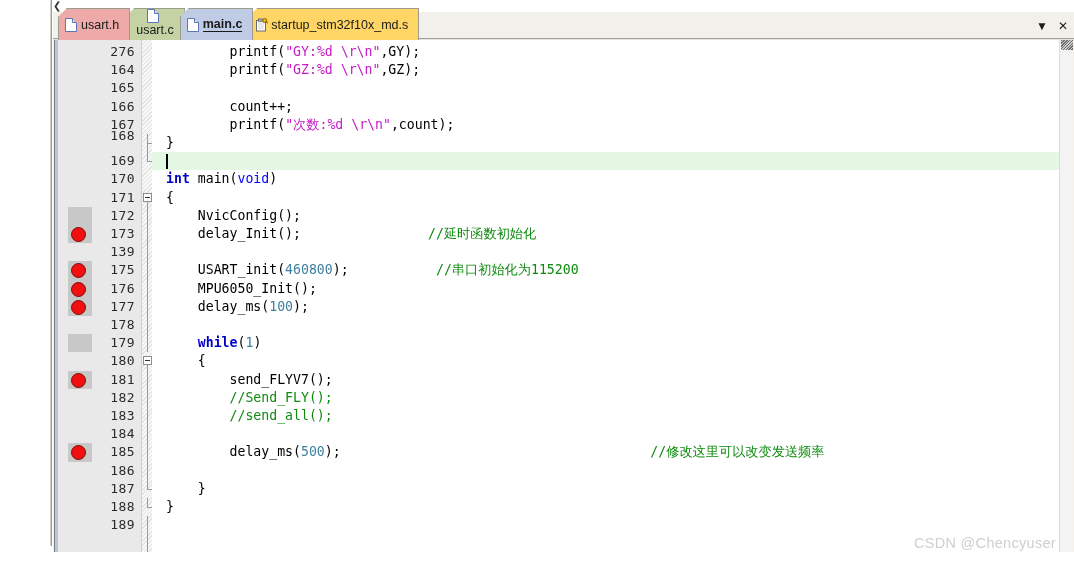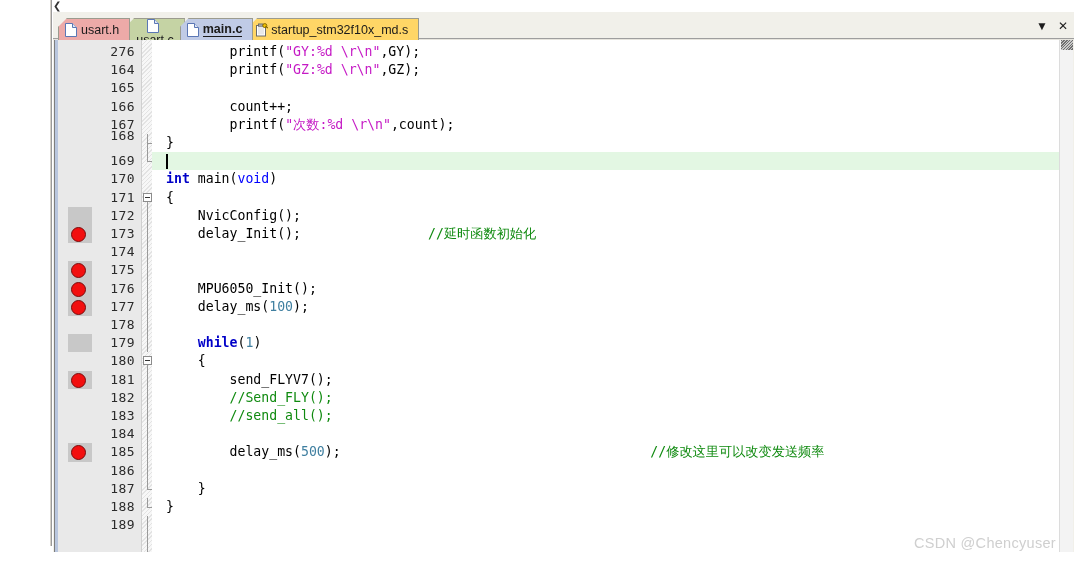--- a/index.html
+++ b/index.html
@@ -79,21 +79,21 @@
   }
   .tabs-wrap {
     position: absolute;
     left: 5px; top: 3px;
     height: 25px;
     display: flex;
     align-items: flex-end;
   }
   .tab {
     position: relative;
-    height: 22px;
+    height: 32px;
     display: flex;
     align-items: center;
     padding: 0 10px 0 6px;
     margin-right: -5px;
     font-size: 12.5px;
     color: #1a1a1a;
     border: 1px solid #9b9b8e;
     border-bottom: none;
     border-radius: 0;
     box-sizing: border-box;
@@ -382,21 +382,21 @@
           <div class="lineno" style="top: 21.2px;">164</div>
           <div class="lineno" style="top: 39.4px;">165</div>
           <div class="lineno" style="top: 57.6px;">166</div>
           <div class="lineno" style="top: 75.8px;">167</div>
           <div class="lineno" style="top: 87px;">168</div>
           <div class="lineno" style="top: 112.2px;">169</div>
           <div class="lineno" style="top: 130.4px;">170</div>
           <div class="lineno" style="top: 148.6px;">171</div>
           <div class="lineno" style="top: 166.8px;">172</div>
           <div class="lineno" style="top: 185px;">173</div>
-          <div class="lineno" style="top: 203.2px;">174</div>
+          <div class="lineno" style="top: 203.2px;">139</div>
           <div class="lineno" style="top: 221.4px;">175</div>
           <div class="lineno" style="top: 239.6px;">176</div>
           <div class="lineno" style="top: 257.8px;">177</div>
           <div class="lineno" style="top: 276px;">178</div>
           <div class="lineno" style="top: 294.2px;">179</div>
           <div class="lineno" style="top: 312.4px;">180</div>
           <div class="lineno" style="top: 330.6px;">181</div>
           <div class="lineno" style="top: 348.8px;">182</div>
           <div class="lineno" style="top: 367px;">183</div>
           <div class="lineno" style="top: 385.2px;">184</div>
@@ -446,20 +446,21 @@
           <div class="code" style="top: 21.2px;">        <span class="id">printf</span>(<span class="str">"GZ:</span><span class="pct">%d</span><span class="str"> \r\n"</span>,GZ);</div>
           <div class="code" style="top: 57.6px;">        count++;</div>
           <div class="code" style="top: 75.8px;">        <span class="id">printf</span>(<span class="str">"次数:</span><span class="pct">%d</span><span class="str"> \r\n"</span>,count);</div>
           <div class="code" style="top: 94px;">}</div>
           <div class="hl-row" style="top: 112.2px;"></div>
           <div class="caret" style="top: 114.2px; left: 14px;"></div>
           <div class="code" style="top: 130.4px;"><span class="kw">int</span> main(<span class="typ">void</span>)</div>
           <div class="code" style="top: 148.6px;">{</div>
           <div class="code" style="top: 166.8px;">    NvicConfig();</div>
           <div class="code" style="top: 185px;">    delay_Init();                <span class="cmt">//延时函数初始化</span></div>
+          <div class="code" style="top: 221.4px;">    USART_init(<span class="num">460800</span>);           <span class="cmt">//串口初始化为115200</span></div>
           <div class="code" style="top: 239.6px;">    MPU6050_Init();</div>
           <div class="code" style="top: 257.8px;">    delay_ms(<span class="num">100</span>);</div>
           <div class="code" style="top: 294.2px;">    <span class="kw">while</span>(<span class="num">1</span>)</div>
           <div class="code" style="top: 312.4px;">    {</div>
           <div class="code" style="top: 330.6px;">        send_FLYV7();</div>
           <div class="code" style="top: 348.8px;">        <span class="cmt">//Send_FLY();</span></div>
           <div class="code" style="top: 367px;">        <span class="cmt">//send_all();</span></div>
           <div class="code" style="top: 403.4px;">        delay_ms(<span class="num">500</span>);                                       <span class="cmt">//修改这里可以改变发送频率</span></div>
           <div class="code" style="top: 439.8px;">    }</div>
           <div class="code" style="top: 458px;">}</div>

